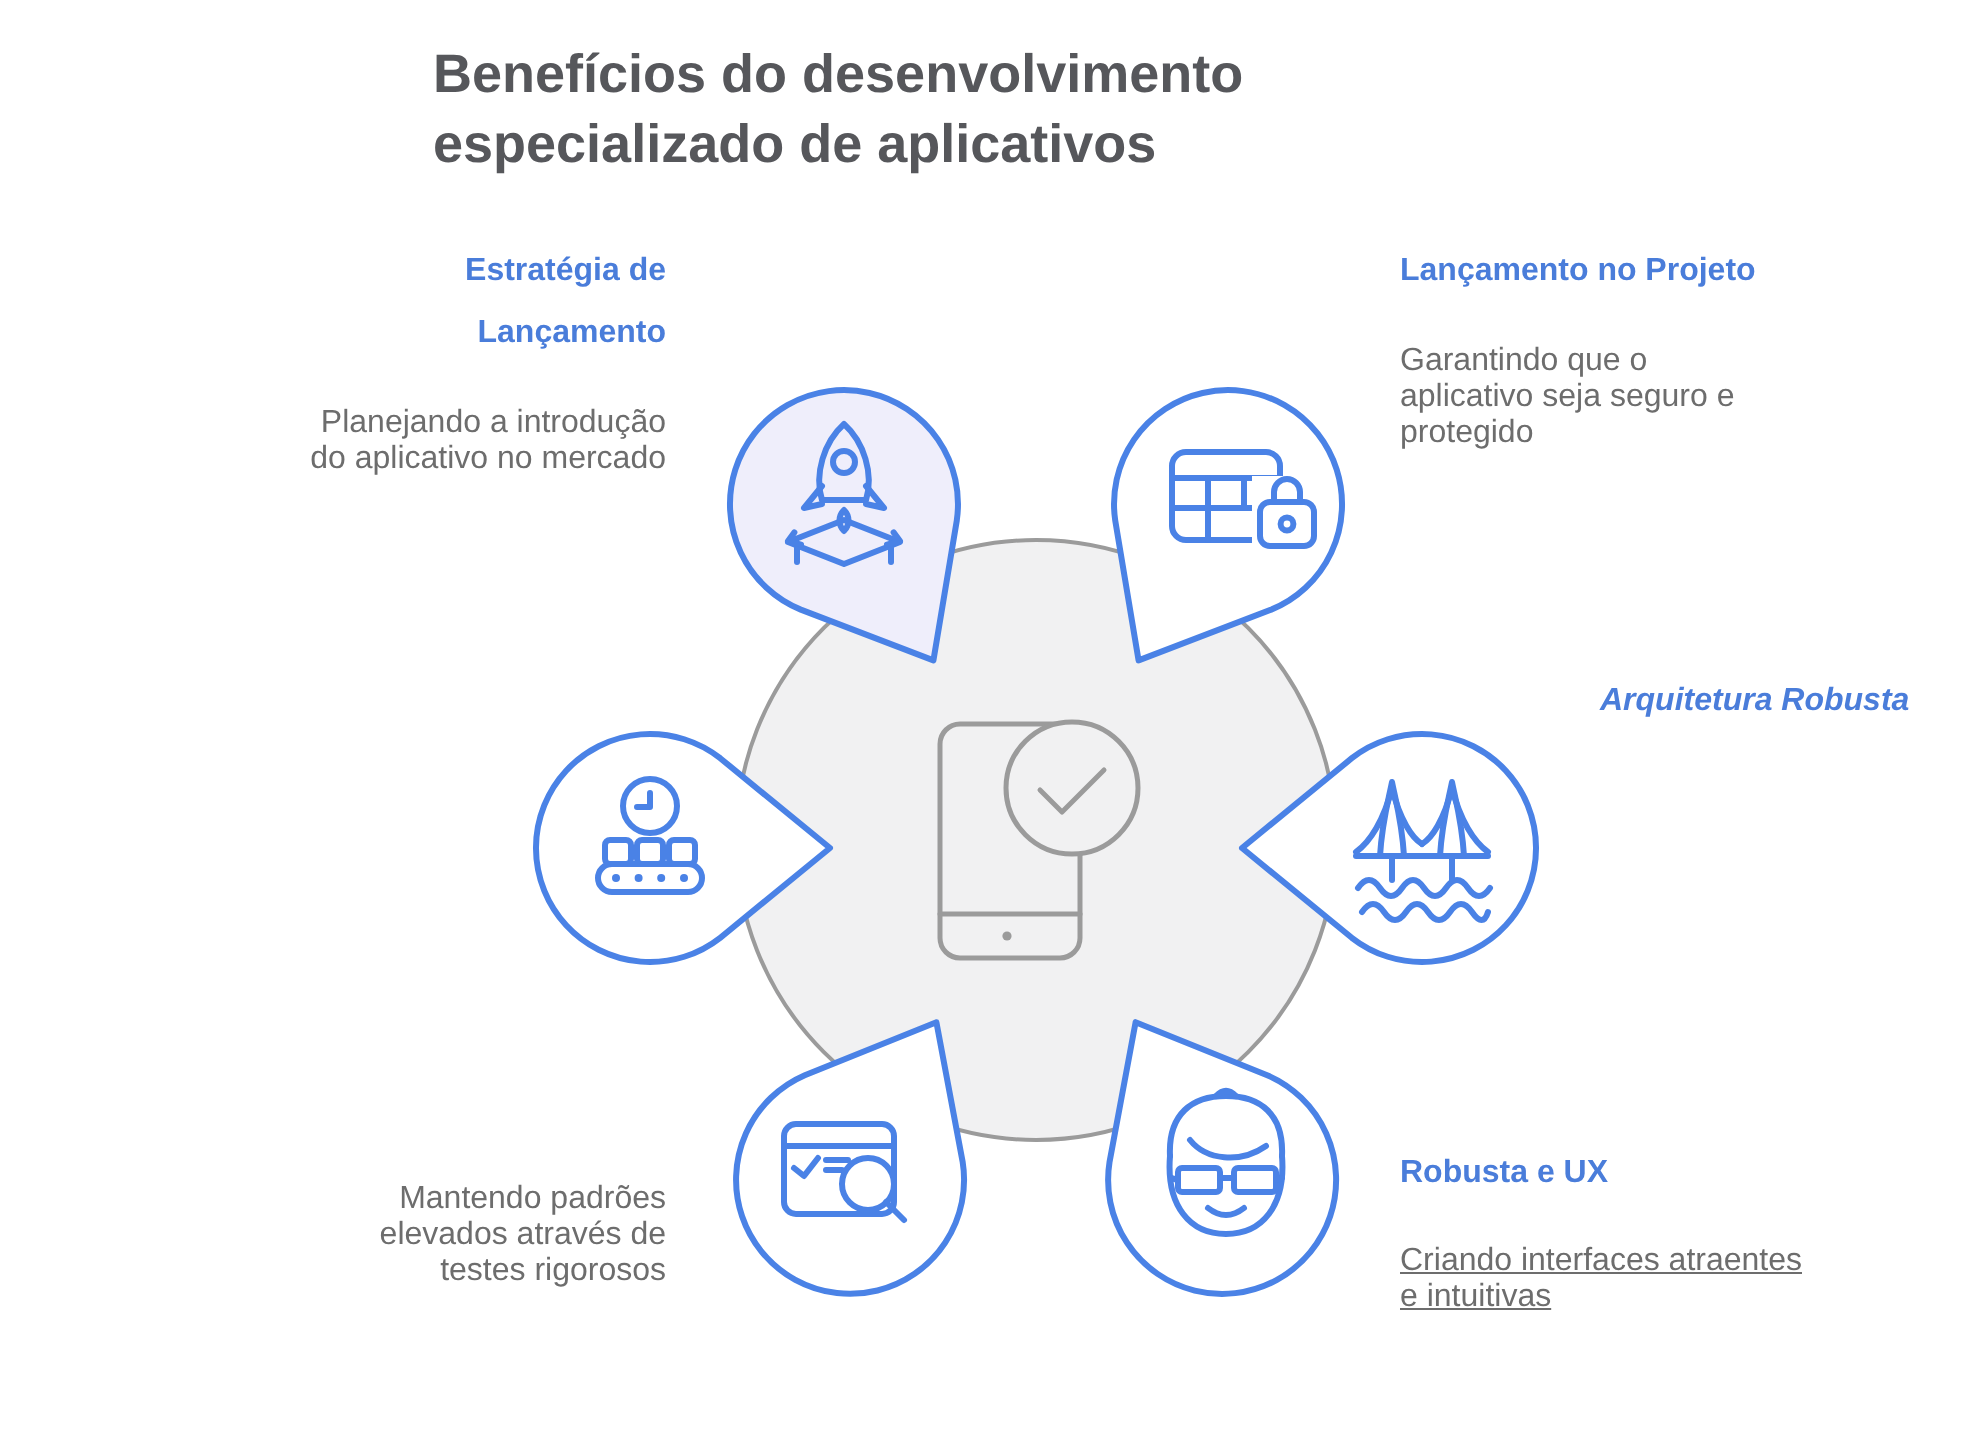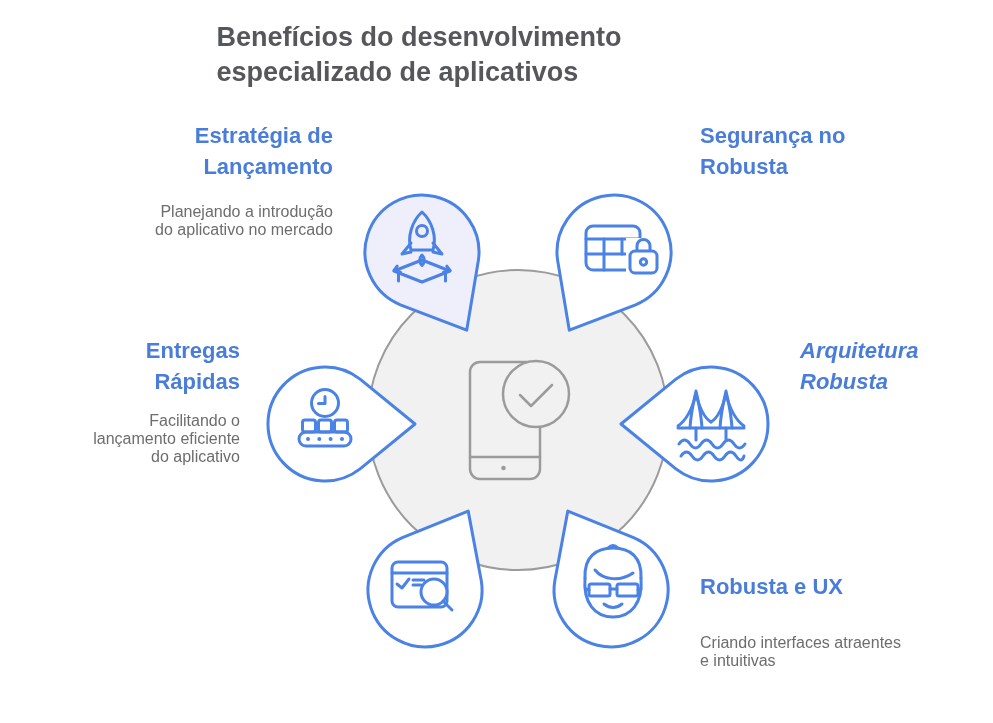--- a/index.html
+++ b/index.html
@@ -8,21 +8,21 @@
     font-family:"Liberation Sans",sans-serif;
   }
   .main-title{
     position:absolute;top:20px;left:0;width:100%;text-align:left;margin:0;
     font-size:27px;line-height:35px;font-weight:bold;color:var(--title-gray);
   }
   .main-title .inner{max-width:560px;margin:0 auto;}
   .label{position:absolute;}
   .label.align-r{text-align:right;}
   .item-title{
-    margin:0;font-size:22px;line-height:31px;font-weight:bold;color:var(--accent-blue);
+    margin:0;font-size:16px;line-height:31px;font-weight:bold;color:var(--accent-blue);
   }
   .item-desc{
     margin:0;font-size:16px;line-height:18px;color:var(--body-gray);
   }
   .align-r .item-title,.align-r .item-desc{margin-left:auto;}
   
   .tl{left:40px;top:120px;width:293px;}
   .tl .item-title{max-width:175px;}
   .tl .item-desc{max-width:180px;margin-top:21px;}
   .tr{left:700px;top:120px;width:250px;}
@@ -30,21 +30,21 @@
   .tr .item-desc{max-width:184px;margin-top:21px;}
   .ml{left:0px;top:335px;width:240px;}
   .ml .item-title{max-width:150px;}
   .ml .item-desc{max-width:166px;margin-top:15px;}
   .mr{left:800px;top:335px;width:190px;font-style:italic;}
   .mr .item-title{max-width:160px;}
   .mr .item-desc{max-width:145px;margin-top:15px;}
   .bl{left:40px;top:571px;width:293px;}
   .bl .item-desc{max-width:185px;margin-top:20px;}
   .br{left:700px;top:571px;width:255px;}
-  .br .item-desc{max-width:202px;margin-top:32px;}
+  .br .item-desc{max-width:202px;margin-top:20px;text-decoration:underline;}
   
   svg{position:absolute;left:0;top:0;}
   .center-circle{fill:var(--center-fill);stroke:var(--center-stroke);stroke-width:2;}
   .gray-icon *{fill:none;stroke:var(--center-stroke);stroke-width:2.5;stroke-linecap:round;stroke-linejoin:round;}
   .gray-icon .check-bubble{fill:var(--center-fill);}
   .gray-icon .home-dot{fill:var(--center-stroke);stroke:none;}
   .petal{stroke:var(--icon-blue);stroke-width:3;stroke-linejoin:round;}
   .petal.lavender{fill:var(--lavender-fill);}
   .petal.white{fill:#ffffff;}
   .blue-icon *{fill:none;stroke:var(--icon-blue);stroke-width:3;stroke-linecap:round;stroke-linejoin:round;}
@@ -153,33 +153,31 @@
       <path d="M604 604 Q613 611 622 604"></path>
     </g>
   </svg>
 
   <div class="label tl align-r">
     <h2 class="item-title">Estratégia de Lançamento</h2>
     <p class="item-desc">Planejando a introdução do aplicativo no mercado</p>
   </div>
 
   <div class="label tr">
-    <h2 class="item-title">Segurança no Robusta</h2>
+    <h2 class="item-title">Lançamento no Projeto</h2>
+    <p class="item-desc">Garantindo que o aplicativo seja seguro e protegido</p>
   </div>
 
-  <div class="label ml align-r">
-    <h2 class="item-title">Entregas Rápidas</h2>
-    <p class="item-desc">Facilitando o lançamento eficiente do aplicativo</p>
-  </div>
 
   <div class="label mr">
     <h2 class="item-title">Arquitetura Robusta</h2>
   </div>
 
   <div class="label bl align-r">
+    <p class="item-desc">Mantendo padrões elevados através de testes rigorosos</p>
   </div>
 
   <div class="label br">
     <h2 class="item-title">Robusta e UX</h2>
     <p class="item-desc">Criando interfaces atraentes e intuitivas</p>
   </div>
 
 </div>
 
 </body></html>

